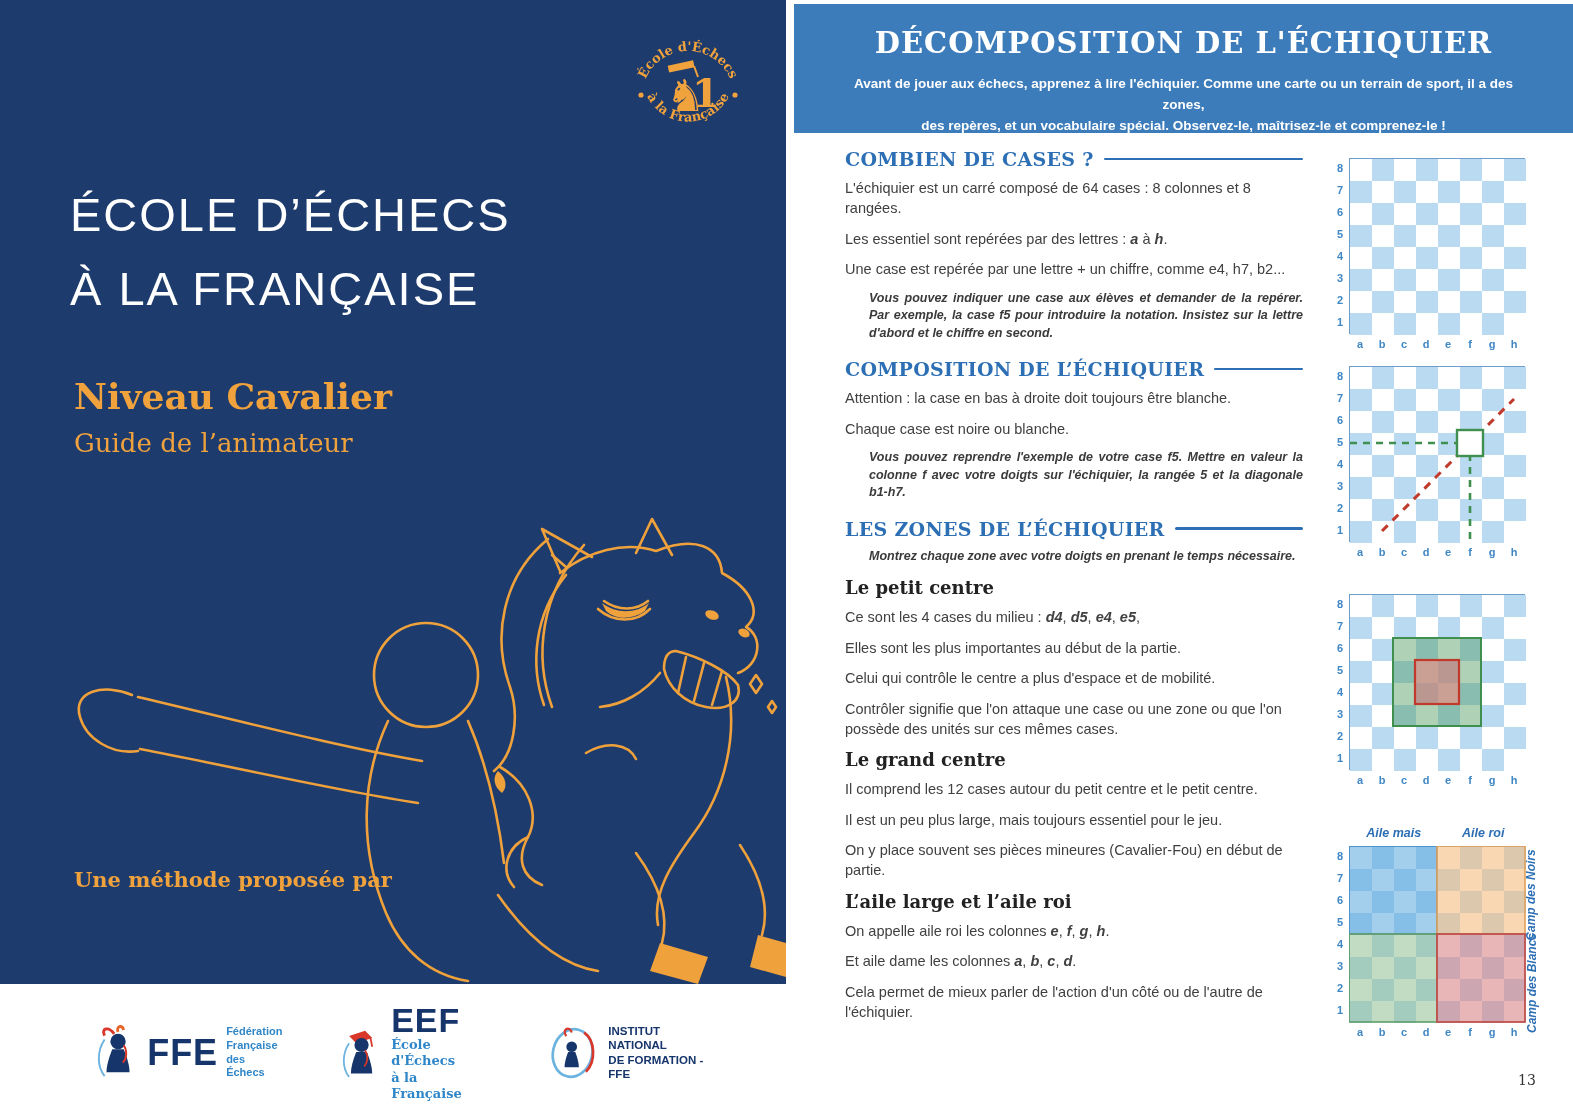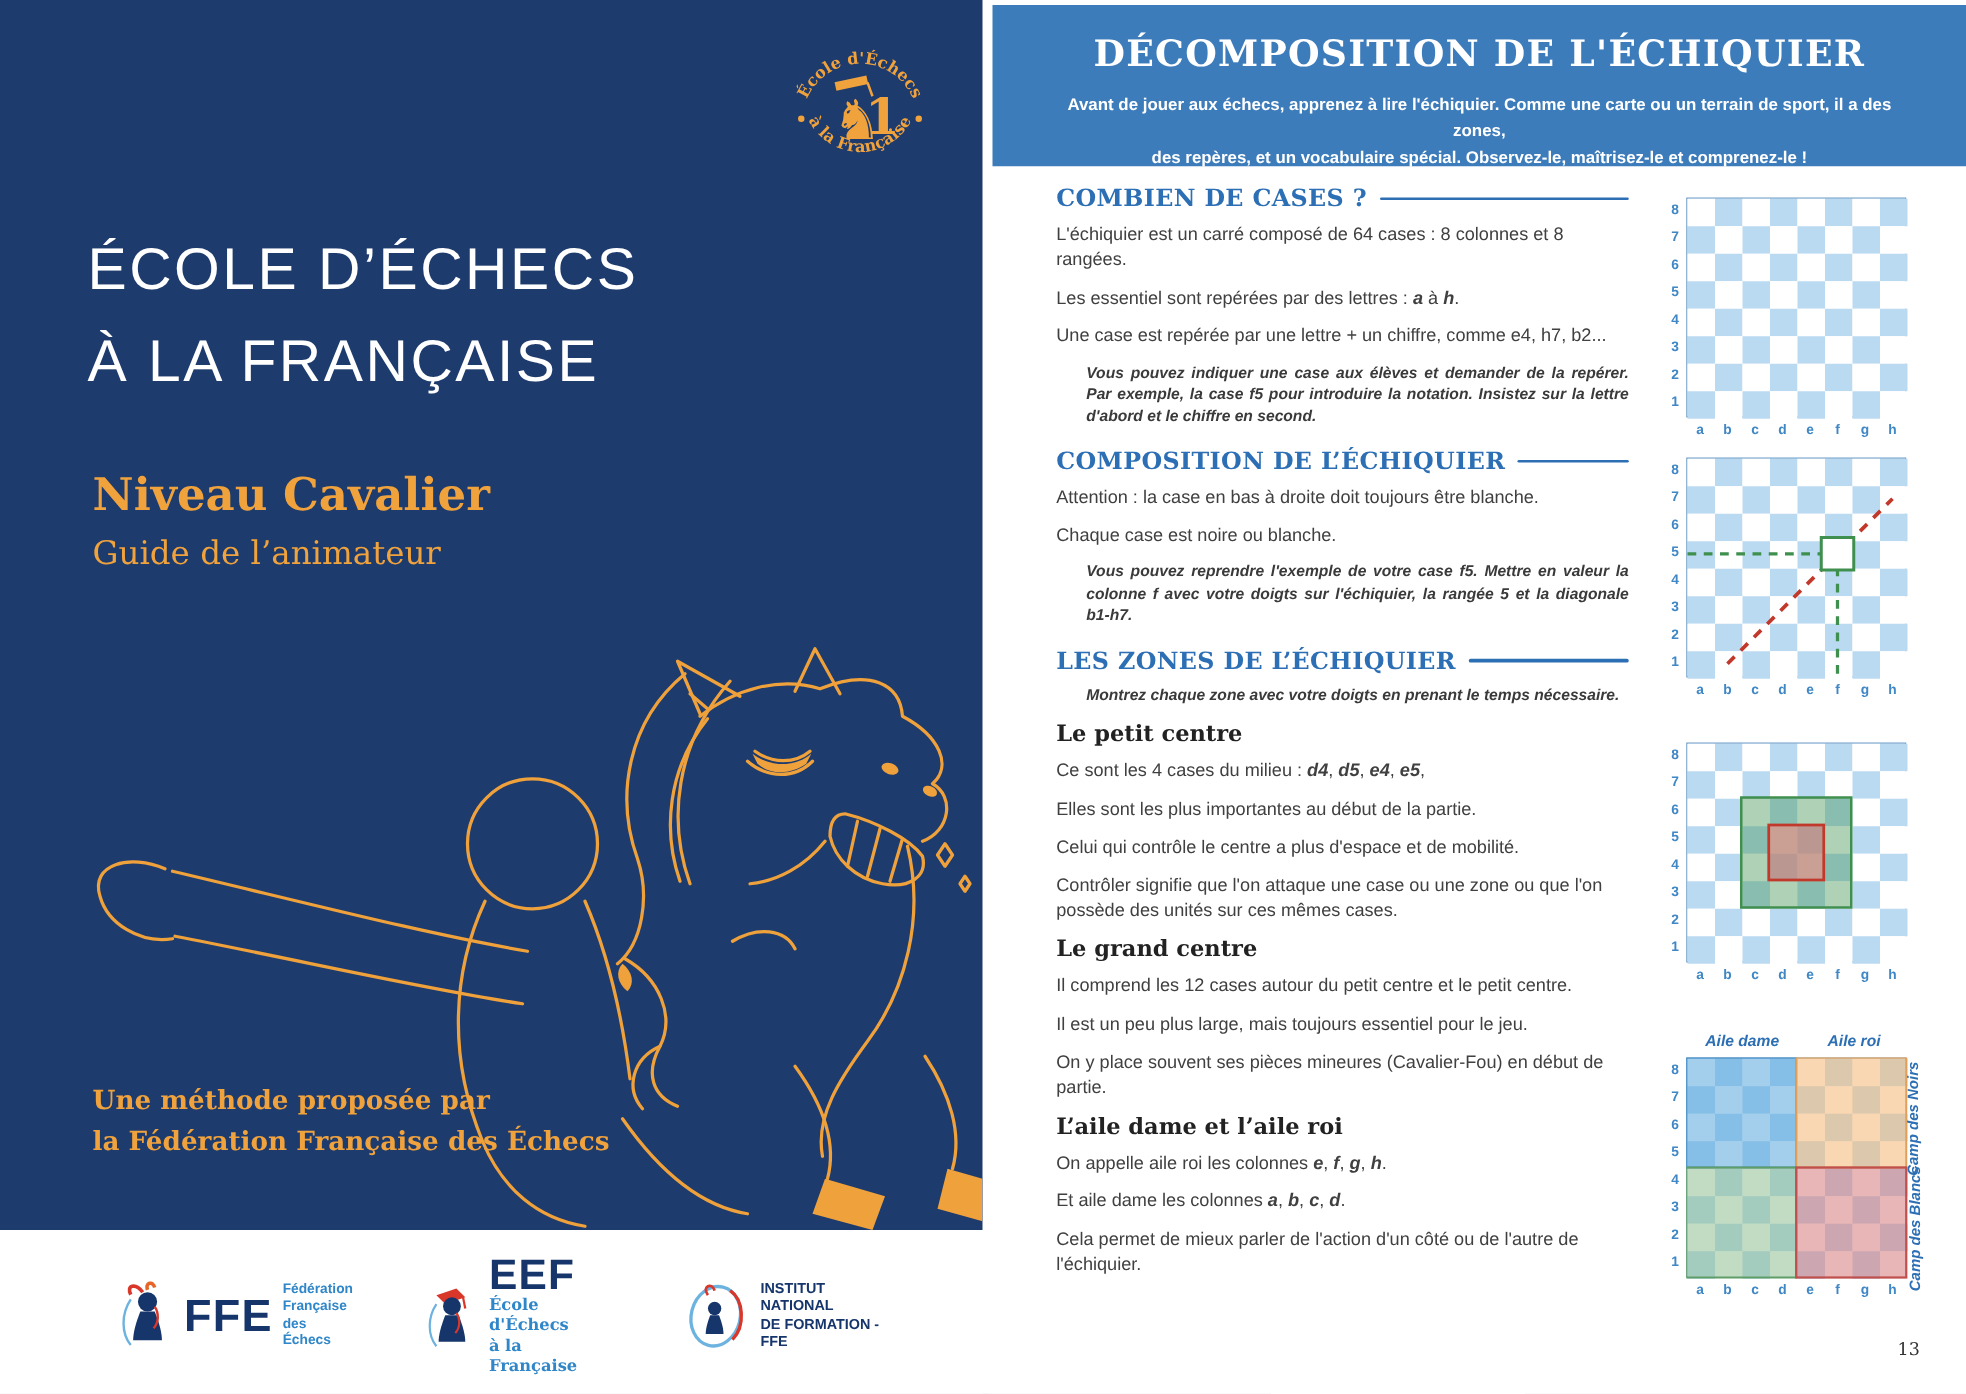--- a/index.html
+++ b/index.html
@@ -137,21 +137,20 @@
           <ellipse cx="744" cy="118" rx="6" ry="4" transform="rotate(25 744 118)"></ellipse>
           <path d="M602,88 C616,99 636,99 649,88 L645,96 C632,105 616,105 606,96 Z"></path>
           <path d="M660,428 L708,442 L698,469 L650,456 Z"></path>
           <path d="M758,420 L786,428 L786,462 L750,452 Z"></path>
           <path d="M498,256 C506,262 508,272 502,278 C494,272 492,262 498,256 Z"></path>
         </g>
       </svg>
 
       <div id="credit">
         <div>Une méthode proposée par</div>
-        <div>la Fédération Française des Échecs</div>
       </div>
     </div>
 
     <div id="logos">
       <div class="logo">
         <svg width="46" height="56" viewBox="0 0 46 56">
           <path d="M20,8 C14,0 6,2 10,10" stroke="#d8372a" stroke-width="3" fill="none"></path>
           <path d="M24,6 C22,0 28,-2 30,4" stroke="#e8652a" stroke-width="3" fill="none"></path>
           <circle cx="24" cy="16" r="8" fill="#16356b"></circle>
           <path d="M18,24 L30,24 C34,34 36,42 36,48 L12,48 C12,42 14,34 18,24 Z" fill="#16356b"></path>
@@ -227,21 +226,21 @@
           <div class="note">Montrez chaque zone avec votre doigts en prenant le temps nécessaire.</div>
           <div class="h3">Le petit centre</div>
           <div class="para"><span>Ce sont les 4 cases du milieu : </span><span class="bi">d4</span><span>, </span><span class="bi">d5</span><span>, </span><span class="bi">e4</span><span>, </span><span class="bi">e5</span><span>,</span></div>
           <div class="para"><span>Elles sont les plus importantes au début de la partie.</span></div>
           <div class="para"><span>Celui qui contrôle le centre a plus d'espace et de mobilité.</span></div>
           <div class="para"><span>Contrôler signifie que l'on attaque une case ou une zone ou que l'on possède des unités sur ces mêmes cases.</span></div>
           <div class="h3">Le grand centre</div>
           <div class="para"><span>Il comprend les 12 cases autour du petit centre et le petit centre.</span></div>
           <div class="para"><span>Il est un peu plus large, mais toujours essentiel pour le jeu.</span></div>
           <div class="para"><span>On y place souvent ses pièces mineures (Cavalier-Fou) en début de partie.</span></div>
-          <div class="h3">L’aile dame et l’aile roi</div>
+          <div class="h3">L’aile large et l’aile roi</div>
           <div class="para"><span>On appelle aile roi les colonnes </span><span class="bi">e</span><span>, </span><span class="bi">f</span><span>, </span><span class="bi">g</span><span>, </span><span class="bi">h</span><span>.</span></div>
           <div class="para"><span>Et aile dame les colonnes </span><span class="bi">a</span><span>, </span><span class="bi">b</span><span>, </span><span class="bi">c</span><span>, </span><span class="bi">d</span><span>.</span></div>
           <div class="para"><span>Cela permet de mieux parler de l'action d'un côté ou de l'autre de l'échiquier.</span></div>
         </div>
       </div>
 
     <div class="diagram" id="diag-0" style="left:543px; top:158px;">
         <div class="board-wrap" style="width: 212px; height: 196px;">
           <div class="board" style="width: 176px; height: 176px;">
             <div class="cell" style="left: 0px; top: 0px; background: rgb(255, 255, 255);"></div>
@@ -505,21 +504,21 @@
           <div class="file-label" style="left: 148px; top: 180px;">g</div>
           <div class="file-label" style="left: 170px; top: 180px;">h</div>
           <svg class="overlay-svg" width="180" height="180" style="left: 16px; top: 0px;">
             <rect x="44" y="44" width="88" height="88" fill="rgba(78,154,94,0.45)" stroke="#3f8f4f" stroke-width="2"></rect>
             <rect x="66" y="66" width="44" height="44" fill="rgba(225,120,120,0.55)" stroke="#c0392b" stroke-width="2.2"></rect>
           </svg>
         </div>
       </div>
     <div class="diagram" id="diag-3" style="left: 543px; top: 826px; width: 212px; height: 216px;">
         <div class="aile-labels" style="top: 0px;">
-          <span>Aile dame</span>
+          <span>Aile mais</span>
           <span>Aile roi</span>
         </div>
         <div class="board-wrap" style="width: 212px; height: 196px; position: absolute; top: 20px; left: 0px;">
           <div class="board" style="width: 176px; height: 176px;">
             <div class="cell" style="left: 0px; top: 0px; background: rgb(255, 255, 255);"></div>
             <div class="cell" style="left: 22px; top: 0px; background: rgb(186, 218, 242);"></div>
             <div class="cell" style="left: 44px; top: 0px; background: rgb(255, 255, 255);"></div>
             <div class="cell" style="left: 66px; top: 0px; background: rgb(186, 218, 242);"></div>
             <div class="cell" style="left: 88px; top: 0px; background: rgb(255, 255, 255);"></div>
             <div class="cell" style="left: 110px; top: 0px; background: rgb(186, 218, 242);"></div>

